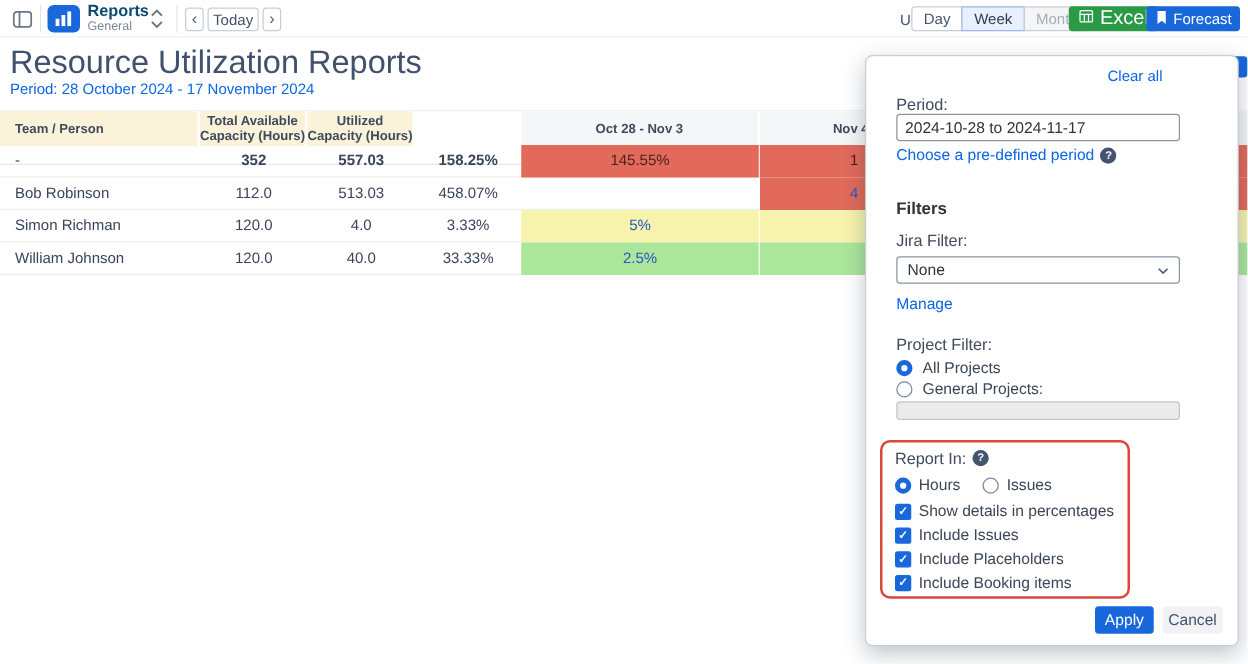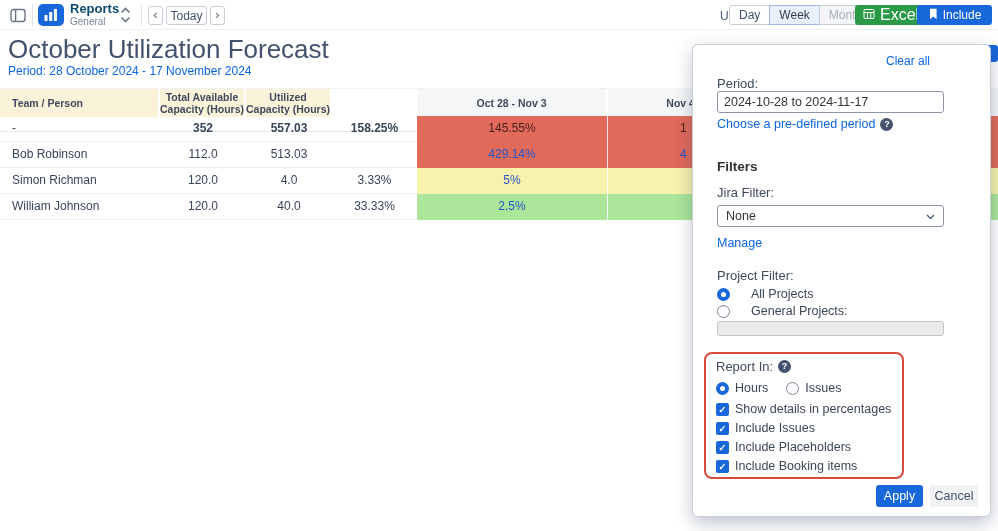--- a/index.html
+++ b/index.html
@@ -82,21 +82,21 @@
   .p-input { position:absolute; left:24px; width:227px; height:22px; border:1px solid #8b95a5; border-radius:3px; font-size:12.5px; color:#333; padding:0 6px; font-family:inherit; background:#fff; }
   .in-period { top:46px; }
   .in-disabled { top:276px; height:15px; background:#ebebeb; border-color:#c2c6cc; }
   .predef { left:24px; top:72px; font-size:12.5px; color:var(--link-blue); cursor:pointer; display:flex; align-items:center; }
   .help-badge { display:inline-block; width:13px; height:13px; border-radius:50%; background:#44546f; color:#fff; font-size:9px; line-height:13px; text-align:center; margin-left:5px; font-weight:700; }
   .filters-h { left:24px; top:114px; font-weight:700; font-size:13.5px; color:#333; }
   .lbl-jira { top:140px; }
   .fselect { left:24px; top:160px; width:227px; height:22px; border:1px solid #8b95a5; border-radius:3px; background:#fff; display:flex; align-items:center; justify-content:space-between; padding:0 8px; font-size:12.5px; color:#333; cursor:pointer; }
   .manage { left:24px; top:191px; font-size:12.5px; color:var(--link-blue); cursor:pointer; }
   .lbl-proj { top:223px; }
-  .radio-row { display:flex; align-items:flex-end; gap:21px; font-size:12.5px; cursor:pointer; }
+  .radio-row { display:flex; align-items:flex-end; gap:8px; font-size:12.5px; cursor:pointer; }
   .rr1 { left:24px; top:242px; }
   .rr2 { left:24px; top:259px; }
   .radio { width:13px; height:13px; border-radius:50%; background:#fff; flex:0 0 auto; }
   .radio.on { border:4px solid var(--accent-blue); }
   .radio.off { border:1px solid #7c8698; }
   .hlbox { left:11px; top:307px; width:200px; height:127px; border:2px solid var(--highlight-red); border-radius:8px; }
   .report-in { position:absolute; left:10px; top:5px; display:flex; align-items:center; font-size:13px; color:#3f4a5a; }
   .ri-radios { position:absolute; left:10px; top:27px; display:flex; align-items:center; gap:6px; font-size:12.5px; }
   .ri-radios .gap { width:6px; }
   .chk-row { position:absolute; left:10px; display:flex; align-items:center; gap:6px; font-size:12.5px; cursor:pointer; }
@@ -154,25 +154,25 @@
           <line x1="1" y1="4.5" x2="11" y2="4.5" stroke="#fff" stroke-width="1"></line>
           <line x1="4.5" y1="4.5" x2="4.5" y2="10.5" stroke="#fff" stroke-width="1"></line>
           <line x1="7.8" y1="4.5" x2="7.8" y2="10.5" stroke="#fff" stroke-width="1"></line>
         </svg></span>
     <span>Excel</span>
   </button>
   <button class="bookmark-btn">
     <span><svg width="10" height="12" viewBox="0 0 10 12">
           <path d="M2 0.8h6.6v10.4L5.3 8.5 2 11.2z" fill="#fff"></path>
         </svg></span>
-    <span>Include</span>
+    <span>Forecast</span>
   </button>
 </div>
 
-<div class="page-title">October Utilization Forecast</div>
+<div class="page-title">Resource Utilization Reports</div>
 <span class="period-link">Period: 28 October 2024 - 17 November 2024</span>
 
 <div class="thead">
   <div class="th th-team">Team / Person</div>
   <div class="th th-t2">
     <span>Total Available</span>
     <span>Capacity (Hours)</span>
   </div>
   <div class="th th-t3">
     <span>Utilized</span>
@@ -190,21 +190,21 @@
   <div class="td td-c4 bold">158.25%</div>
   <div class="td td-w1 bg-red darkval">145.55%</div>
   <div class="td td-w2 bg-red darkval">1</div>
   <div class="td td-w3 bg-red"></div>
 </div>
 
 <div class="trow r1">
   <div class="td td-name">Bob Robinson</div>
   <div class="td td-c2">112.0</div>
   <div class="td td-c3">513.03</div>
-  <div class="td td-w1 bg-red linkval">429.14%</div>
+  <div class="td td-c4">458.07%</div>
   <div class="td td-w2 bg-red linkval">4</div>
   <div class="td td-w3 bg-red"></div>
 </div>
 
 <div class="trow r2">
   <div class="td td-name">Simon Richman</div>
   <div class="td td-c2">120.0</div>
   <div class="td td-c3">4.0</div>
   <div class="td td-c4">3.33%</div>
   <div class="td td-w1 bg-yellow linkval">5%</div>

